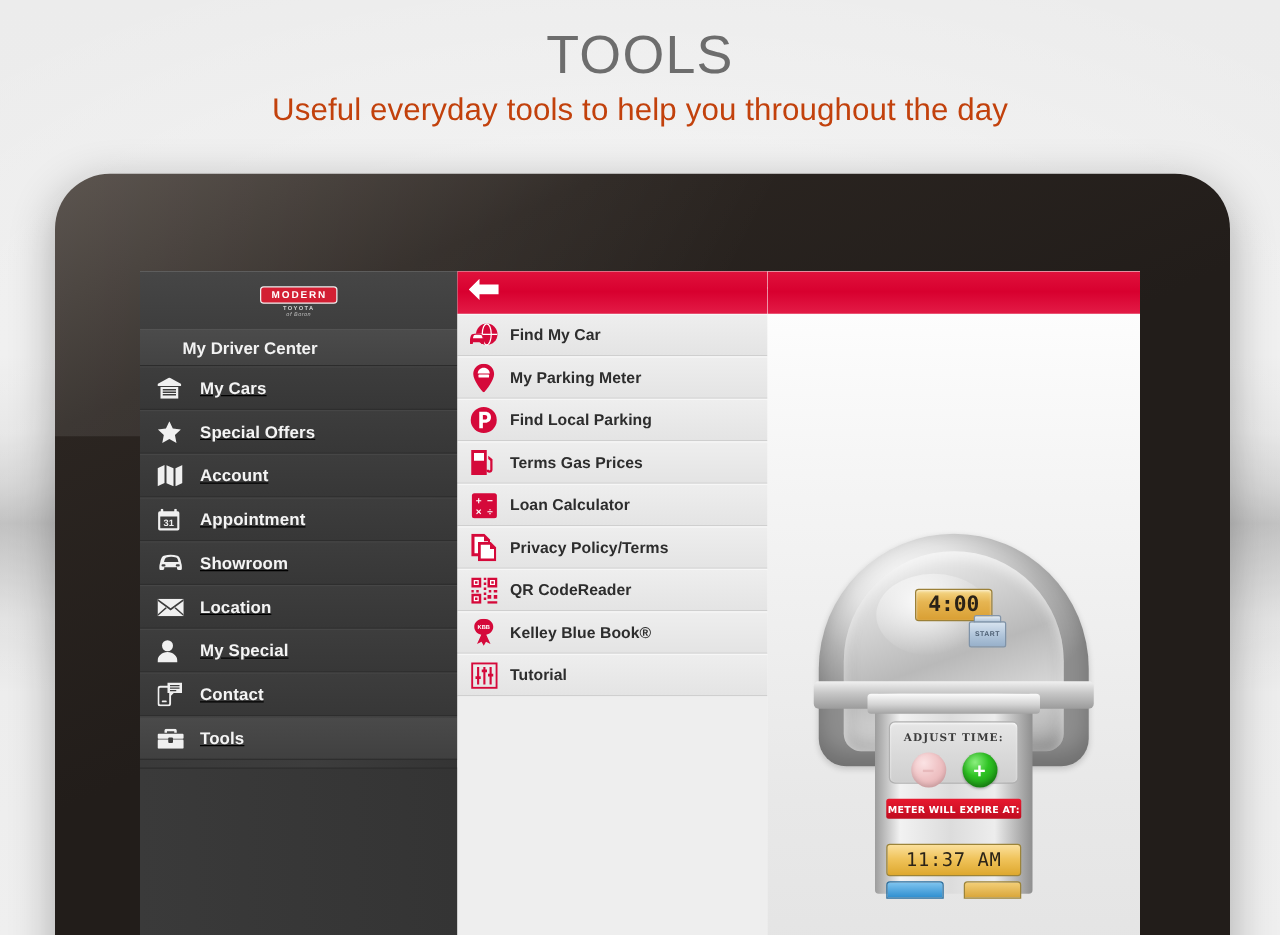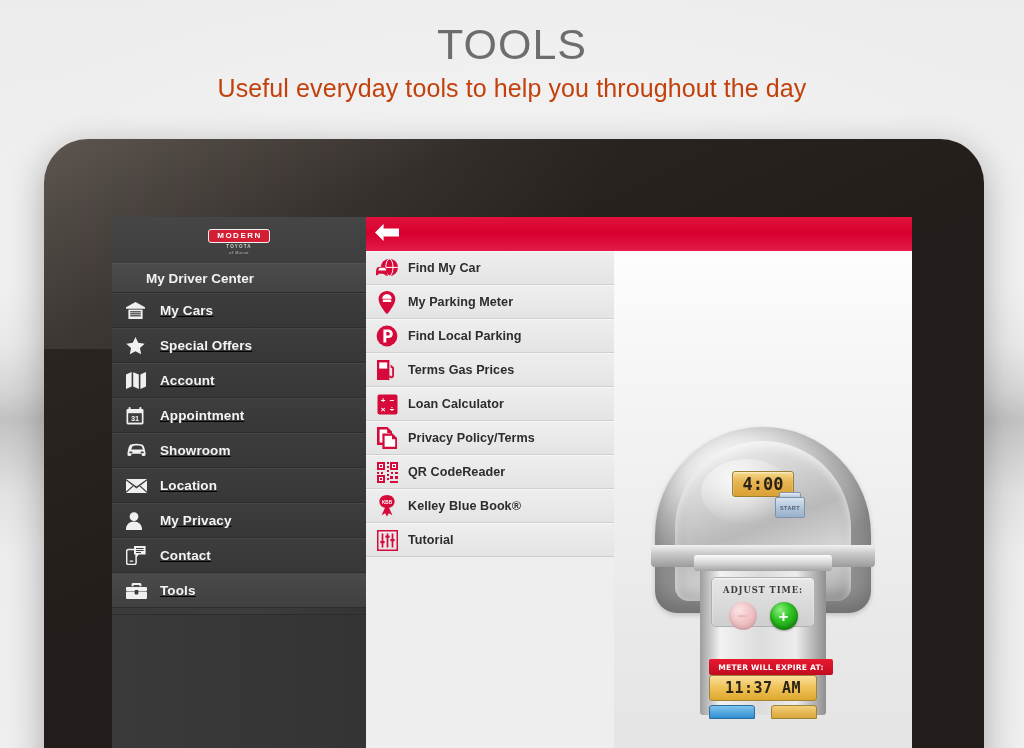--- a/index.html
+++ b/index.html
@@ -315,40 +315,40 @@
   .btn-minus {
     background: radial-gradient(circle at 36% 30%, #fbe3e4 0%, #f0c4c6 45%, #e2a9ac 100%);
     box-shadow: inset 0 -2px 4px rgba(0,0,0,0.15);
     color: #e8b9bb;
   }
   .btn-plus {
     background: radial-gradient(circle at 36% 28%, #8bee7f 0%, #2fc424 40%, #138a0c 100%);
     box-shadow: inset 0 -2px 5px rgba(0,0,0,0.3), 0 1px 2px rgba(0,0,0,0.3);
   }
   .expire-label {
-    position: absolute; top: 104px; left: 9px;
-    width: 124px; height: 16px;
+    position: absolute; top: 84px; left: 9px;
+    width: 108px; height: 16px;
     background: linear-gradient(to bottom, #e8192f, #c00c20);
     border-radius: 2px;
     display: flex; align-items: center; justify-content: center;
   }
   .expire-label span {
     font-family: "DejaVu Sans", sans-serif;
     font-size: 7.6px; font-weight: 700; color: #ffffff; letter-spacing: 0.2px;
   }
   .expire-time {
     position: absolute; top: 120px; left: 9px;
     width: 108px; height: 26px;
     background: linear-gradient(to bottom, #fbe09c 0%, #f0c45c 45%, #dea82e 100%);
     border: 1px solid #9c8439; border-radius: 3px;
     display: flex; align-items: center; justify-content: center;
   }
   .expire-time span {
     font-family: "DejaVu Sans Mono", monospace;
-    font-size: 15px; font-weight: 700; color: #2b2418; letter-spacing: 0.5px;
+    font-size: 15px; font-weight: 400; color: #2b2418; letter-spacing: 0.5px;
   }
   .bottom-chips {
     position: absolute; top: 150px; left: 9px; width: 108px;
     display: flex; justify-content: space-between;
   }
   .chip-blue {
     width: 46px; height: 14px;
     background: linear-gradient(to bottom, #7fc4ef, #2f8fd0);
     border: 1px solid #2a6e9e; border-radius: 3px 3px 0 0;
   }
@@ -455,21 +455,21 @@
         <span class="sb-label">Location</span>
       </div>
 
       <div class="sb-item">
         <span class="sb-ico">
           <svg width="16" height="18" viewBox="0 0 16 18">
               <circle cx="8" cy="4.6" r="4.4" fill="#f0f0f0"></circle>
               <path fill="#f0f0f0" d="M8 9.6c4.4 0 8 3.2 8 7.2v1.2H0v-1.2c0-4 3.6-7.2 8-7.2z"></path>
             </svg>
         </span>
-        <span class="sb-label">My Privacy</span>
+        <span class="sb-label">My Special</span>
       </div>
 
       <div class="sb-item">
         <span class="sb-ico">
           <svg width="20" height="19" viewBox="0 0 20 19">
             <rect x="0.7" y="3.4" width="9.4" height="15" rx="1.6" fill="none" stroke="#f0f0f0" stroke-width="1.5"></rect>
             <rect x="3.4" y="14.4" width="4" height="1.4" rx="0.7" fill="#f0f0f0"></rect>
             <path fill="#f0f0f0" d="M8 0h11.6v8.4H13l-3 3V8.4H8z"></path>
             <g fill="#3d3d3d">
               <rect x="10" y="2" width="7.6" height="1"></rect>

